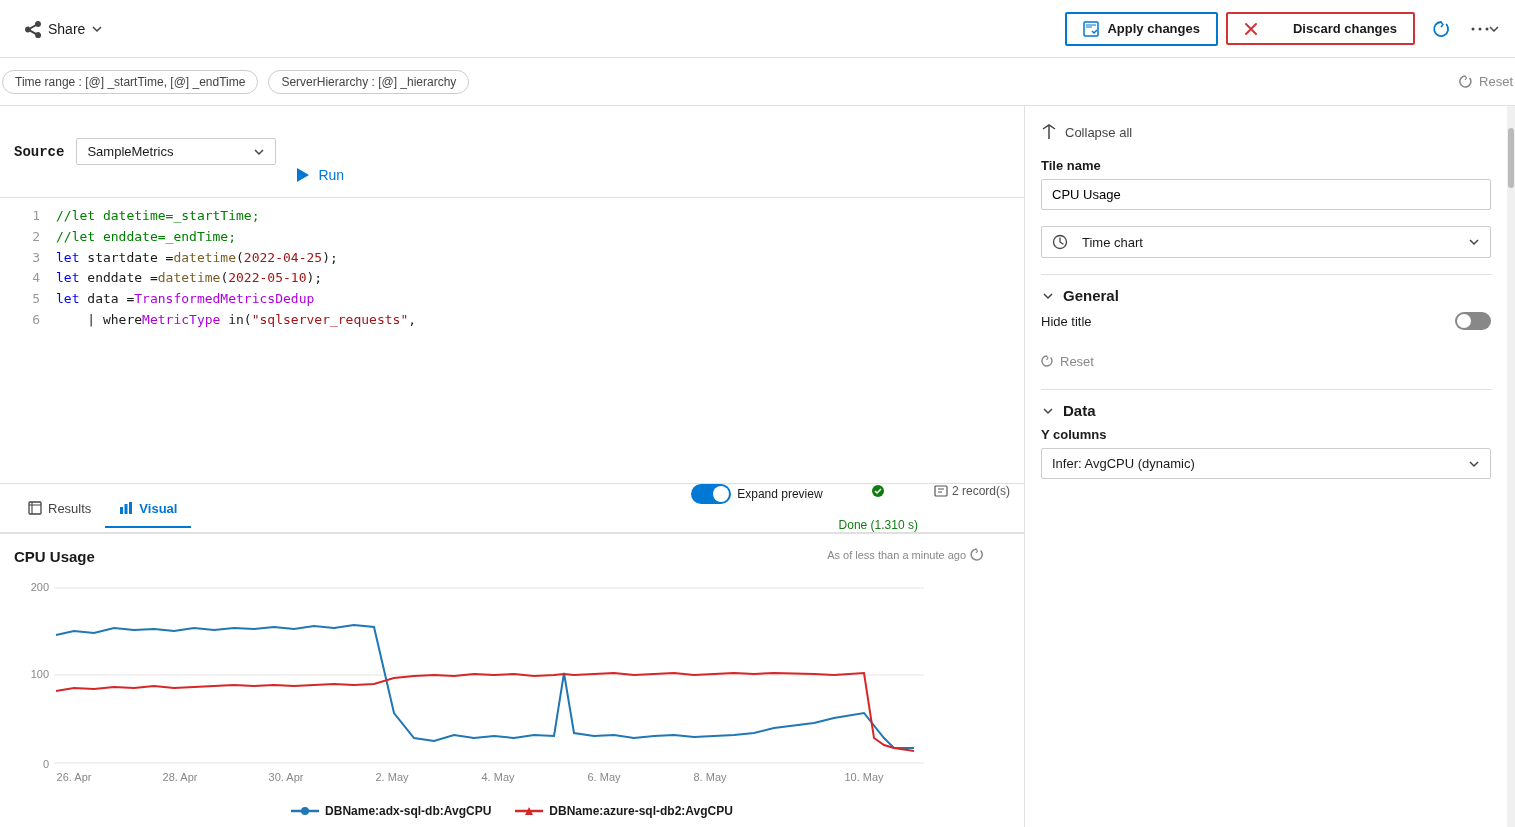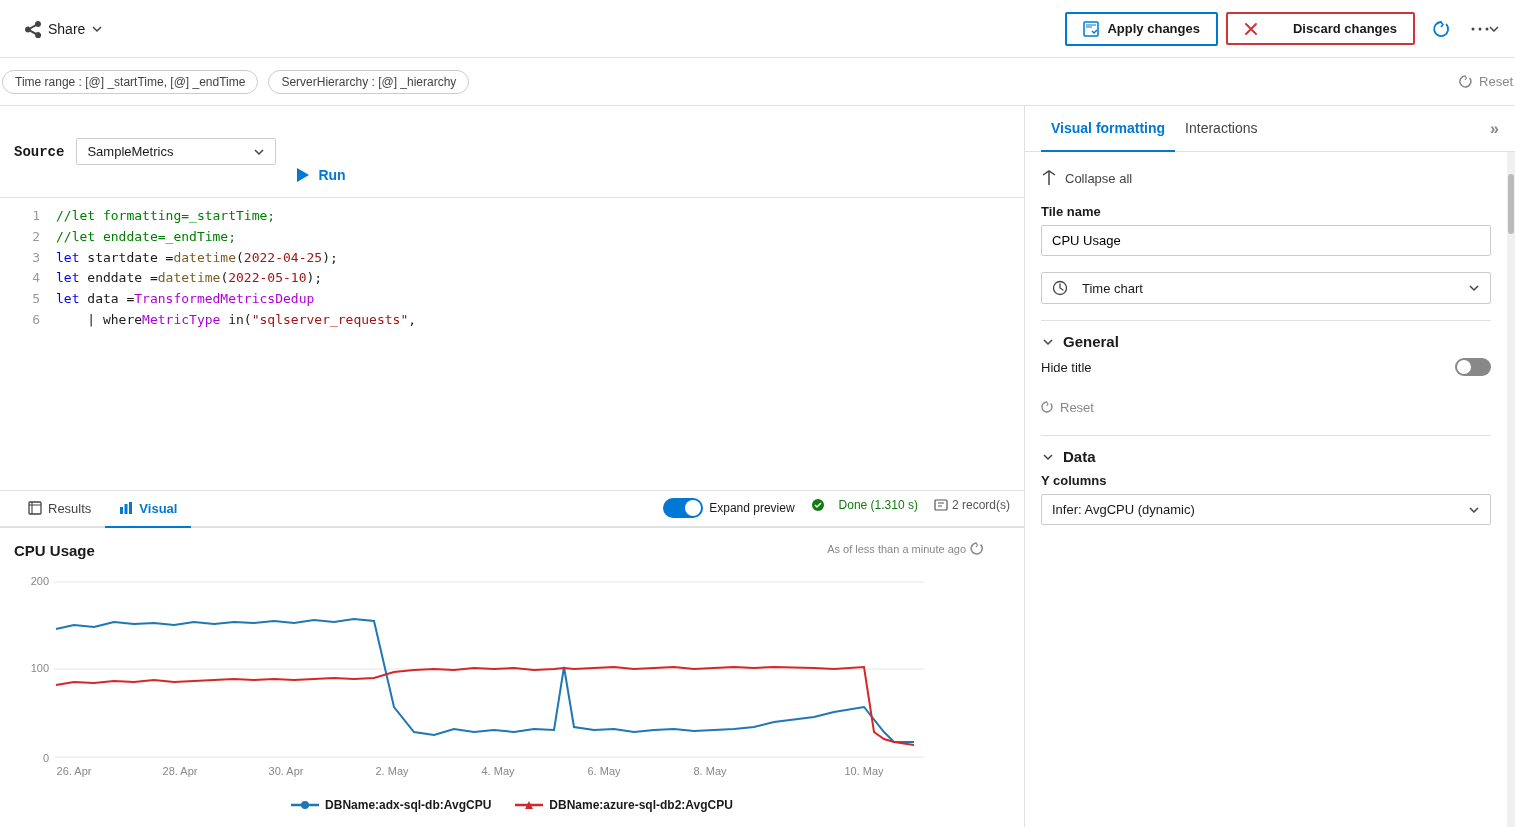--- a/index.html
+++ b/index.html
@@ -50,21 +50,21 @@
     
     .source-bar {
       display: flex; align-items: center; gap: 12px; padding: 10px 14px; border-bottom: 1px solid #e0e0e0;
     }
     .source-label { font-weight: 600; font-size: 14px; font-family: Liberation Mono, monospace; }
     .source-select {
       display: flex; align-items: center; justify-content: space-between;
       border: 1px solid #ccc; padding: 5px 10px; min-width: 200px; border-radius: 2px; cursor: pointer; background: #fff;
     }
     .run-btn {
-      display: flex; align-items: center; gap: 8px; border: none; background: transparent; cursor: pointer; font-size: 14px; color: #0078d4; font-weight: 700; padding: 4px 8px; margin-top: 47px;
+      display: flex; align-items: center; gap: 8px; border: none; background: transparent; cursor: pointer; font-size: 14px; color: #0078d4; font-weight: 400; padding: 4px 8px; margin-top: 47px;
     }
 
     
     .code-editor {
       flex: 1; overflow: auto; padding: 8px 0; background: #fff; border-bottom: 1px solid #e0e0e0;
       font-family: 'Consolas', monospace; font-size: 13px; line-height: 1.6;
     }
     .code-line {
       display: flex; align-items: baseline; padding: 0 8px;
     }
@@ -93,21 +93,21 @@
     .toggle-switch {
       display: flex; align-items: center; gap: 6px;
     }
     .switch-track {
       width: 40px; height: 20px; background: #0078d4; border-radius: 10px; position: relative; cursor: pointer;
     }
     .switch-thumb {
       width: 16px; height: 16px; background: #fff; border-radius: 50%;
       position: absolute; top: 2px; right: 2px; transition: left 0.2s;
     }
-    .status-done { display: flex; align-items: center; gap: 14px; color: #107c10; font-weight: 500; }
+    .status-done { display: flex; align-items: center; gap: 20px; color: #107c10; font-weight: 500; flex-direction: column; }
     .status-records { display: flex; align-items: center; gap: 4px; color: #555; }
 
     
     .chart-area {
       flex: 1; padding: 14px 14px 10px 14px; background: #fff; overflow: hidden; position: relative;
     }
     .chart-title { font-size: 15px; font-weight: 700; margin-bottom: 4px; }
     .chart-timestamp { position: absolute; top: 14px; right: 40px; font-size: 11px; color: #888; display: flex; align-items: center; gap: 4px; }
     .chart-legend { display: flex; gap: 24px; justify-content: center; margin-top: 8px; font-size: 12px; font-weight: 600; }
     .legend-item { display: flex; align-items: center; gap: 6px; }
@@ -250,21 +250,21 @@
         <svg width="14" height="16" viewBox="0 0 14 16">
           <polygon points="1,1 13,8 1,15" fill="#0078d4"></polygon>
         </svg>
         <span>Run</span>
       </button>
     </div>
 
     <div class="code-editor">
       <div class="code-line">
         <span class="line-num">1</span>
-        <span class="code-comment">//let formatting=_startTime;</span>
+        <span class="code-comment">//let datetime=_startTime;</span>
       </div>
       <div class="code-line">
         <span class="line-num">2</span>
         <span class="code-comment">//let enddate=_endTime;</span>
       </div>
       <div class="code-line">
         <span class="line-num">3</span>
         <span class="code-keyword">let</span>
         <span>&nbsp;startdate = </span>
         <span class="code-fn">datetime</span>
@@ -391,29 +391,20 @@
               <polygon points="14,1 18,9 10,9" fill="#d62728"></polygon>
             </svg>
           </div>
           <span style="font-weight:700;font-size:12px;">DBName:azure-sql-db2:AvgCPU</span>
         </div>
       </div>
     </div>
   </div>
 
   <div class="right-panel">
-    <div class="right-header">
-      <div class="right-tab active">
-        <span>Visual formatting</span>
-      </div>
-      <div class="right-tab">
-        <span>Interactions</span>
-      </div>
-      <div class="right-expand">»</div>
-    </div>
 
     <div style="display:flex;flex:1;overflow:hidden;">
       <div class="right-content" style="flex:1;">
 
         <button class="collapse-all-btn">
           <svg width="16" height="16" viewBox="0 0 16 16">
             <path d="M2 5l6-4 6 4" stroke="#444" stroke-width="1.5" fill="none"></path>
             <line x1="8" y1="1" x2="8" y2="15" stroke="#444" stroke-width="1.5"></line>
           </svg>
           <span>Collapse all</span>

